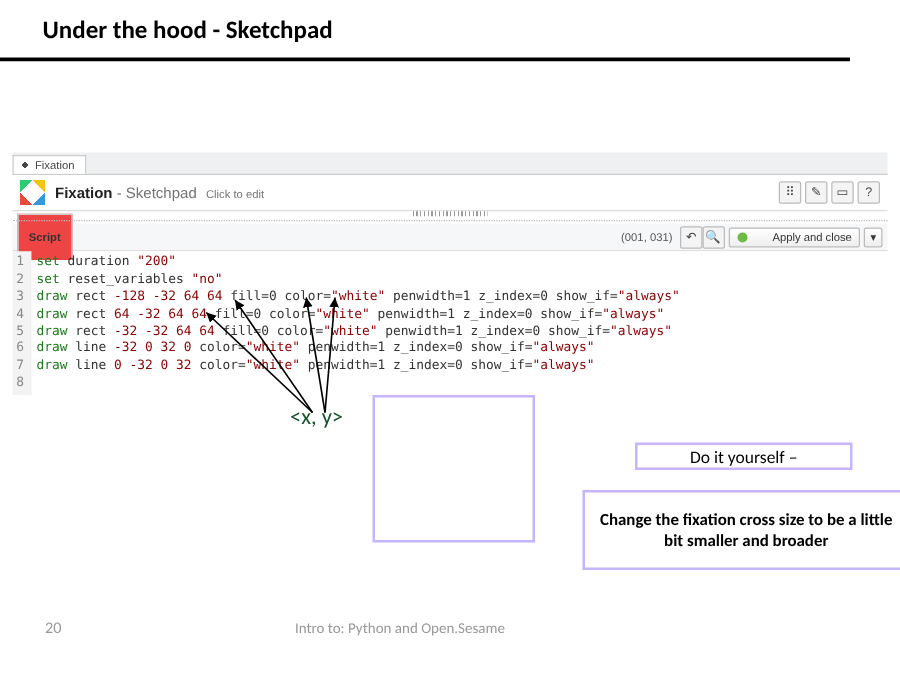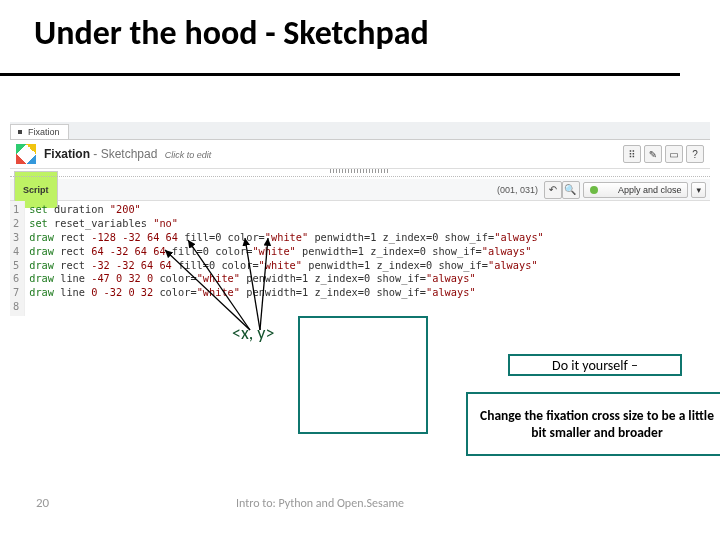--- a/index.html
+++ b/index.html
@@ -2,22 +2,22 @@
 <html><head>
 <meta charset="utf-8">
 <style>
   * { margin: 0; padding: 0; box-sizing: border-box; }
   body {
     width: 720px; height: 540px; background: #fff;
     font-family: Calibri, Arial, sans-serif; color: #000;
     position: relative; overflow: hidden;
   }
   .slide-title {
-    font-size: 34px; font-weight: 700;
-    padding: 12px 0 20px 34px;
+    font-size: 20px; font-weight: 700;
+    padding: 12px 0 10px 34px;
     border-bottom: 3px solid #000; width: 680px;
   }
   .app {
     position: absolute; left: 10px; top: 122px; width: 700px;
     font-family: Arial, sans-serif; font-size: 10px; color: #333;
   }
   .tab-row {
     display: flex; align-items: flex-end; height: 18px;
     border-bottom: 1px solid #ccc; background: #eef0f2;
   }
@@ -37,21 +37,21 @@
     width: 20px; height: 20px;
     background:
       linear-gradient(45deg, #e74c3c 25%, transparent 25%),
       linear-gradient(-45deg, #3498db 25%, transparent 25%),
       linear-gradient(135deg, #2ecc71 25%, transparent 25%),
       linear-gradient(-135deg, #f1c40f 25%, transparent 25%);
   }
   .hdr-main { flex: 1; }
   .hdr-title { font-size: 12px; font-weight: 700; color: #222; }
   .hdr-title span { font-weight: 400; color: #737373; }
-  .hdr-cte { font-size: 9px; color: #888; font-style: italic; margin-left: 4px;}
+  .hdr-cte { font-size: 9px; color: #888; margin-left: 4px;}
   .hdr-sub { font-size: 9px; color: #666; margin-top: 1px;}
   .hdr-btns { display: flex; gap: 3px; }
   .icon-btn {
     width: 18px; height: 18px; border: 1px solid #bbb;
     background: #f4f4f4; border-radius: 2px;
     display: flex; align-items: center; justify-content: center;
     font-size: 10px; color: #444;
   }
   .sep-dotted {
     height: 8px;
@@ -62,21 +62,21 @@
   .sep-handle {
     position: absolute; left: 50%; top: 0; transform: translateX(-50%);
     width: 60px; height: 4px;
     background: repeating-linear-gradient(90deg,#999 0,#999 1px,transparent 1px,transparent 3px);
   }
   .toolbar {
     display: flex; align-items: center; background: #f6f7f8;
     border-bottom: 1px solid #ddd; height: 22px; padding: 0 4px;
   }
   .script-tab {
-    background: #bef264; border: 1px solid #ccc; border-bottom: none;
+    background: #ef4444; border: 1px solid #ccc; border-bottom: none;
     padding: 18px 8px; font-size: 9px; color: #333; font-weight: 600;
     height: 18px; display: flex; align-items: center;
   }
   .spacer { flex: 1; }
   .coords { font-size: 9px; color: #555; margin-right: 6px; }
   .ctl-btn {
     display: flex; align-items: center; gap: 20px;
     border: 1px solid #bbb; background: linear-gradient(#fff,#eee);
     padding: 2px 6px; font-size: 9px; border-radius: 2px; margin-left: 3px;
     color: #333;
@@ -97,21 +97,21 @@
   .str { color: #8b0000; }
   .num { color: #8b0000; }
   .annot-xy {
     position: absolute; left: 232px; top: 322px;
     font-family: Calibri, Arial, sans-serif; font-size: 18px; color: #14532d;
   }
   .arrows-svg {
     position: absolute; left: 160px; top: 230px; z-index: 5;
   }
   .black-box {
-    position: absolute; border: 2px solid #0f766e; background: #fff;
+    position: absolute; border: 2px solid #c4b5fd; background: #fff;
   }
   .box-empty { left: 298px; top: 316px; width: 130px; height: 118px; }
   .box-diy { left: 508px; top: 354px; width: 174px; height: 22px;
     display:flex;align-items:center;justify-content:center;font-size:14px; }
   .box-task { left: 466px; top: 392px; width: 262px; height: 64px;
     display:flex;align-items:center;justify-content:center;
     text-align:center;font-size:13.5px;font-weight:600;padding:4px 8px; }
   .footer-num {
     position: absolute; left: 36px; bottom: 30px;
     font-size: 13px; color: #999;
@@ -168,21 +168,21 @@
     <div class="ctl-btn" style="padding:2px 4px">▾</div>
   </div>
 
   <div class="editor">
     <div class="gutter">1<br>2<br>3<br>4<br>5<br>6<br>7<br>8</div>
     <div class="code"><span class="kw">set</span> duration <span class="str">"200"</span>
 <span class="kw">set</span> reset_variables <span class="str">"no"</span>
 <span class="kw">draw</span> rect <span class="num">-128 -32 64 64</span> fill=0 color=<span class="str">"white"</span> penwidth=1 z_index=0 show_if=<span class="str">"always"</span>
 <span class="kw">draw</span> rect <span class="num">64 -32 64 64</span> fill=0 color=<span class="str">"white"</span> penwidth=1 z_index=0 show_if=<span class="str">"always"</span>
 <span class="kw">draw</span> rect <span class="num">-32 -32 64 64</span> fill=0 color=<span class="str">"white"</span> penwidth=1 z_index=0 show_if=<span class="str">"always"</span>
-<span class="kw">draw</span> line <span class="num">-47 0 32 0</span> color=<span class="str">"white"</span> penwidth=1 z_index=0 show_if=<span class="str">"always"</span>
+<span class="kw">draw</span> line <span class="num">-32 0 32 0</span> color=<span class="str">"white"</span> penwidth=1 z_index=0 show_if=<span class="str">"always"</span>
 <span class="kw">draw</span> line <span class="num">0 -32 0 32</span> color=<span class="str">"white"</span> penwidth=1 z_index=0 show_if=<span class="str">"always"</span>
 </div>
   </div>
 </div>
 
 <svg class="arrows-svg" width="200" height="110">
   <defs>
     <marker id="ah" markerWidth="8" markerHeight="8" refX="6" refY="3" orient="auto">
       <path d="M0,0 L6,3 L0,6 Z" fill="#000"></path>
     </marker>

